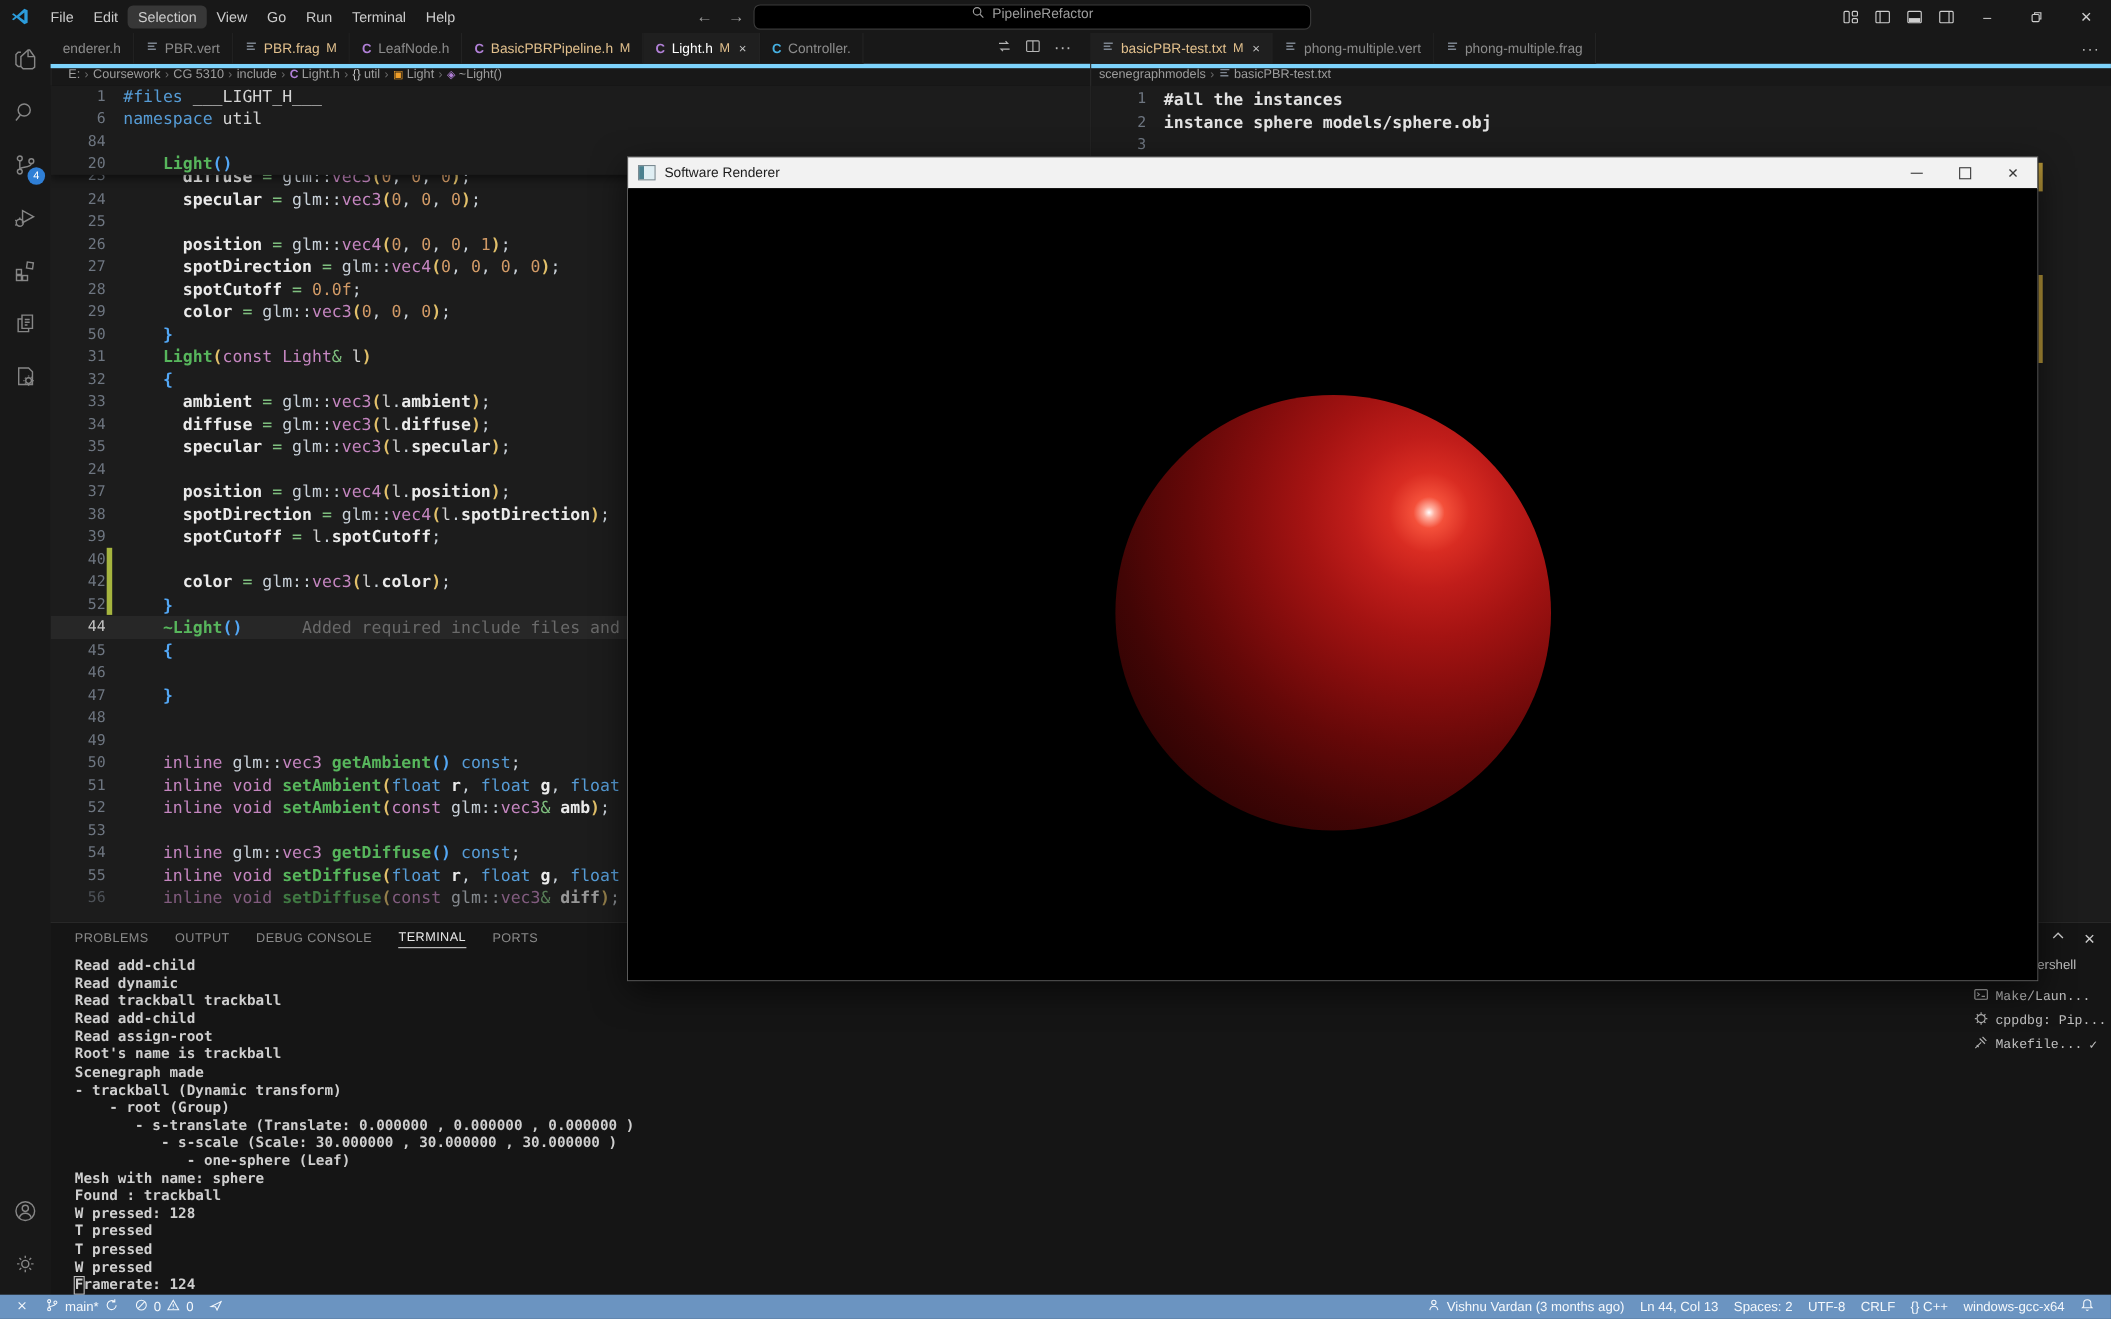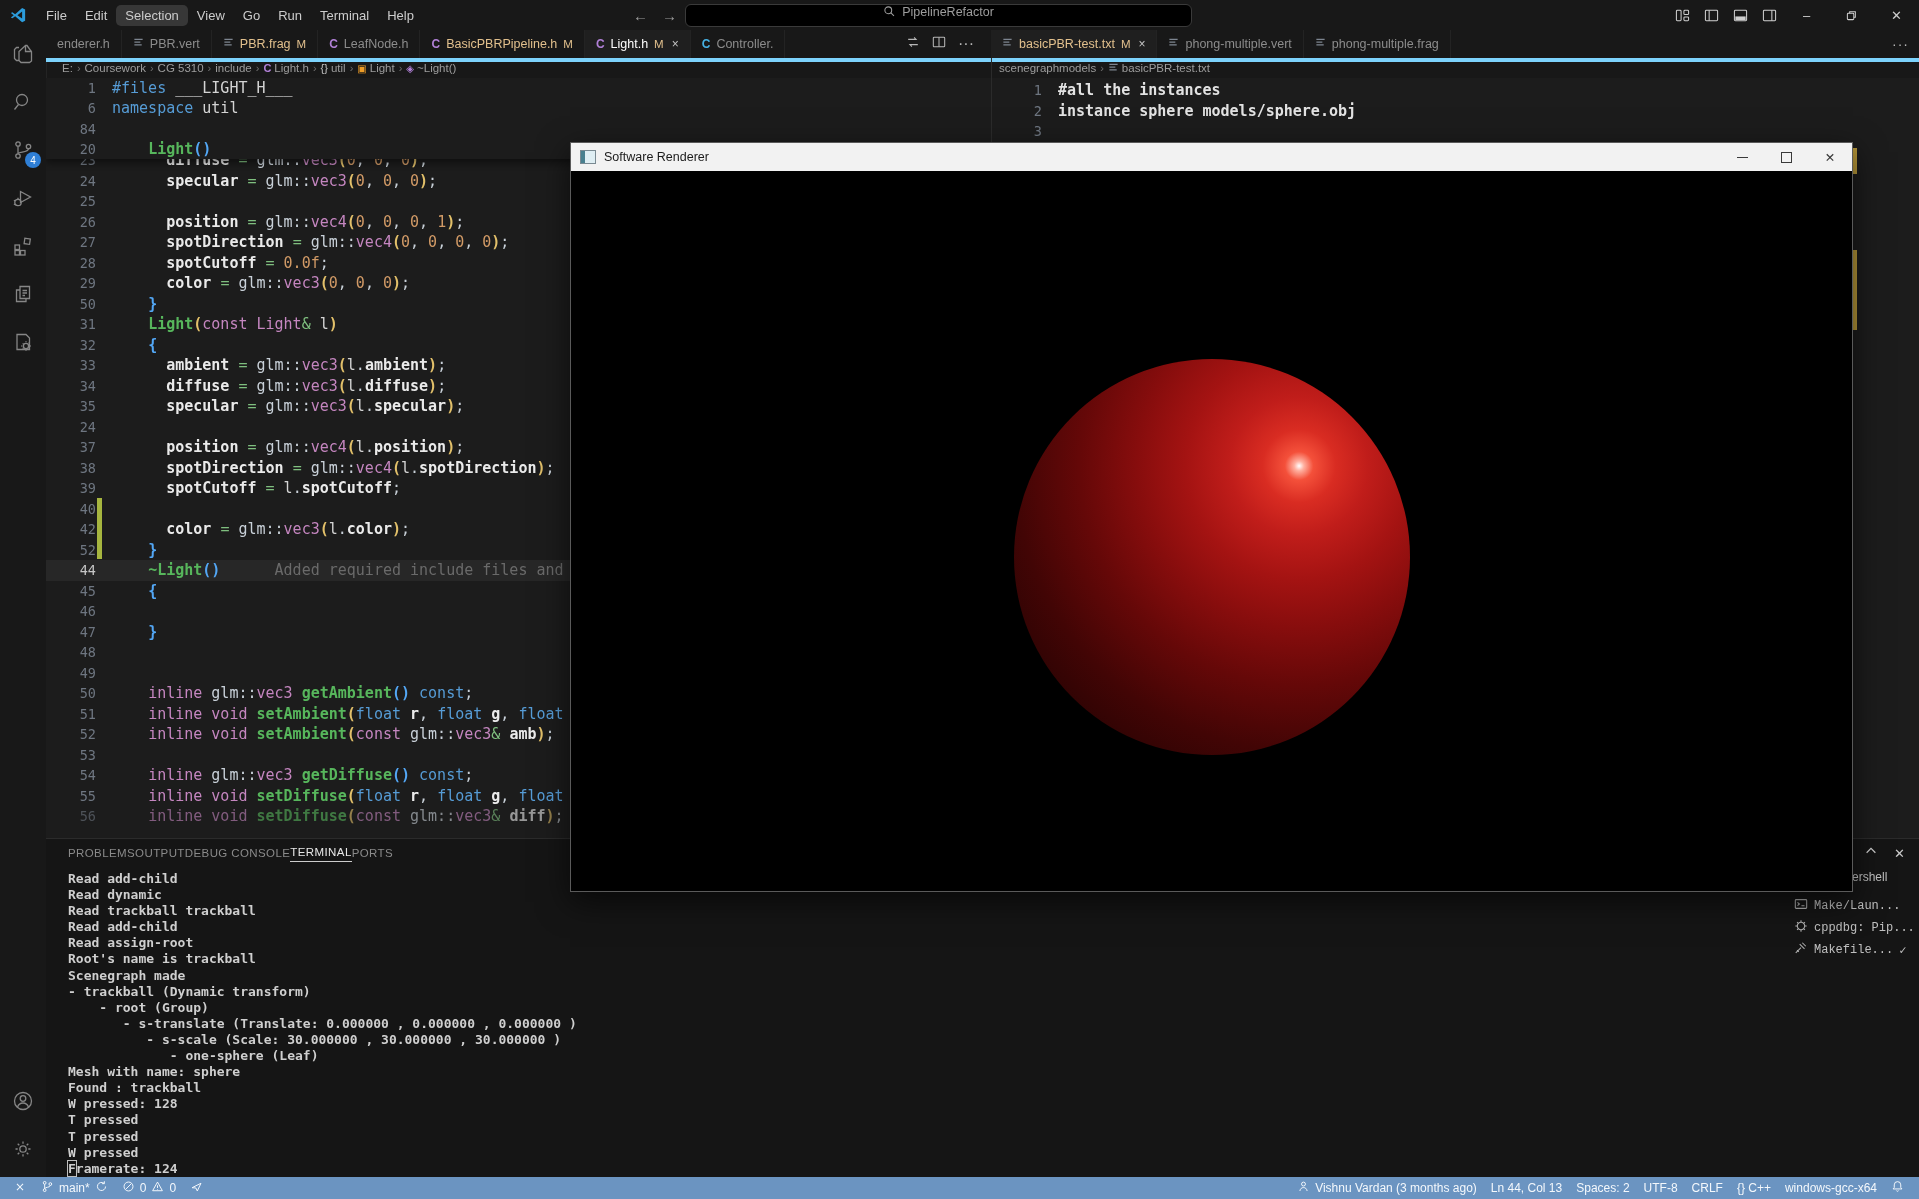--- a/index.html
+++ b/index.html
@@ -91,21 +91,21 @@
   #rw-icon{width:14px;height:12px;margin:0 8px 0 9px;border:1px solid #7a8a92;background:linear-gradient(90deg,#49808f 30%,#dfeef3 30%);}
   #rw-btns{position:absolute;right:0;top:0;height:28px;display:flex;}
   .rw-btn{width:44px;height:28px;display:flex;align-items:center;justify-content:center;color:#3a3a3a;}
   #rw-client{position:absolute;left:0;top:28px;right:0;bottom:0;background:#000;}
   #sphere{position:absolute;left:443px;top:188px;width:396px;height:396px;border-radius:50%;
           background:radial-gradient(circle at 72% 27%, #ffffff 0%, #ffb0a0 1.2%, #f4503a 3.5%, #d92c22 9%,
           #c01d1a 17%, #a41312 28%, #870d0d 40%, #650808 54%, #420505 70%, #2a0303 85%, #1f0202 100%);}
 
   
   #panel{position:absolute;left:46px;top:838px;right:0;bottom:22px;background:#151515;border-top:1px solid #2b2b2b;}
-  #panel-tabs{position:absolute;left:22px;top:3px;display:flex;height:24px;align-items:center;}
+  #panel-tabs{position:absolute;left:22px;top:3px;display:flex;gap:24px;height:24px;align-items:center;}
   .ptab{font-size:11.5px;letter-spacing:0.4px;color:#8a8a8a;padding-bottom:3px;}
   .ptab.active{color:#e7e7e7;border-bottom:1px solid #cccccc;}
   #term-lines{position:absolute;left:22px;top:32px;font-size:13px;line-height:16.1px;color:#cfcfcf;font-weight:700;}
   #term-lines pre{margin:0;white-space:pre;font-family:"DejaVu Sans Mono",monospace;}
   .term-cursor{outline:1px solid #bfbfbf;}
   #panel-ctls{position:absolute;right:14px;top:5px;display:flex;gap:16px;color:#cccccc;align-items:center;}
   #term-side{position:absolute;left:1748px;top:56px;font-size:12px;color:#c0c0c0;font-family:Liberation Mono, monospace;}
   .side-item{display:flex;align-items:center;gap:6px;height:22px;white-space:nowrap;}
   .side-item svg{stroke:#b0b0b0;fill:none;stroke-width:1.2;}
   #ershell{position:absolute;left:1806px;top:31px;font-size:12px;color:#c0c0c0;}

